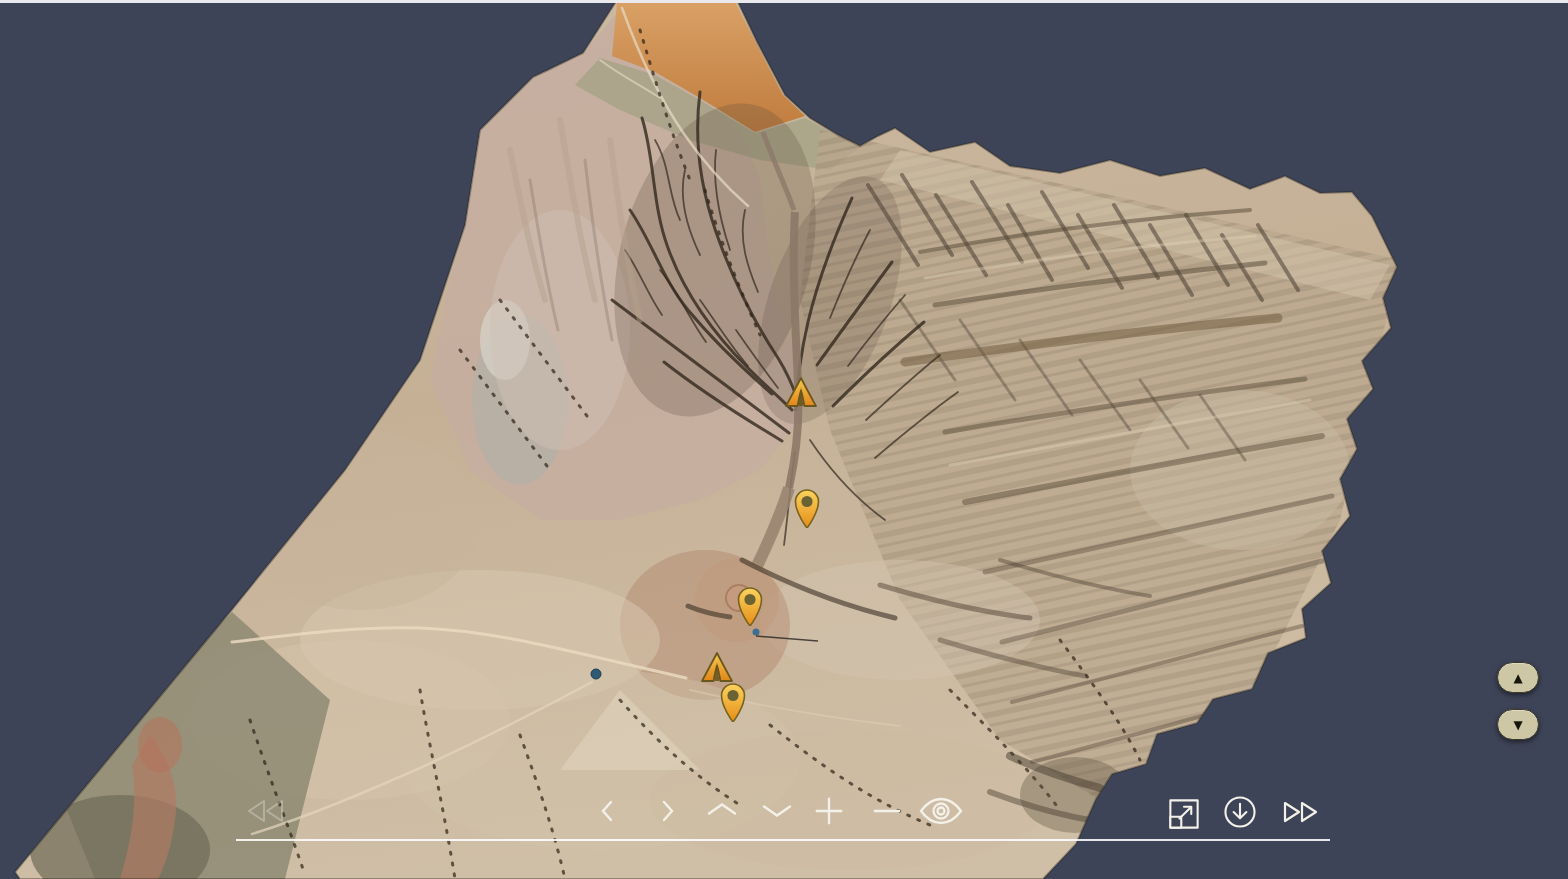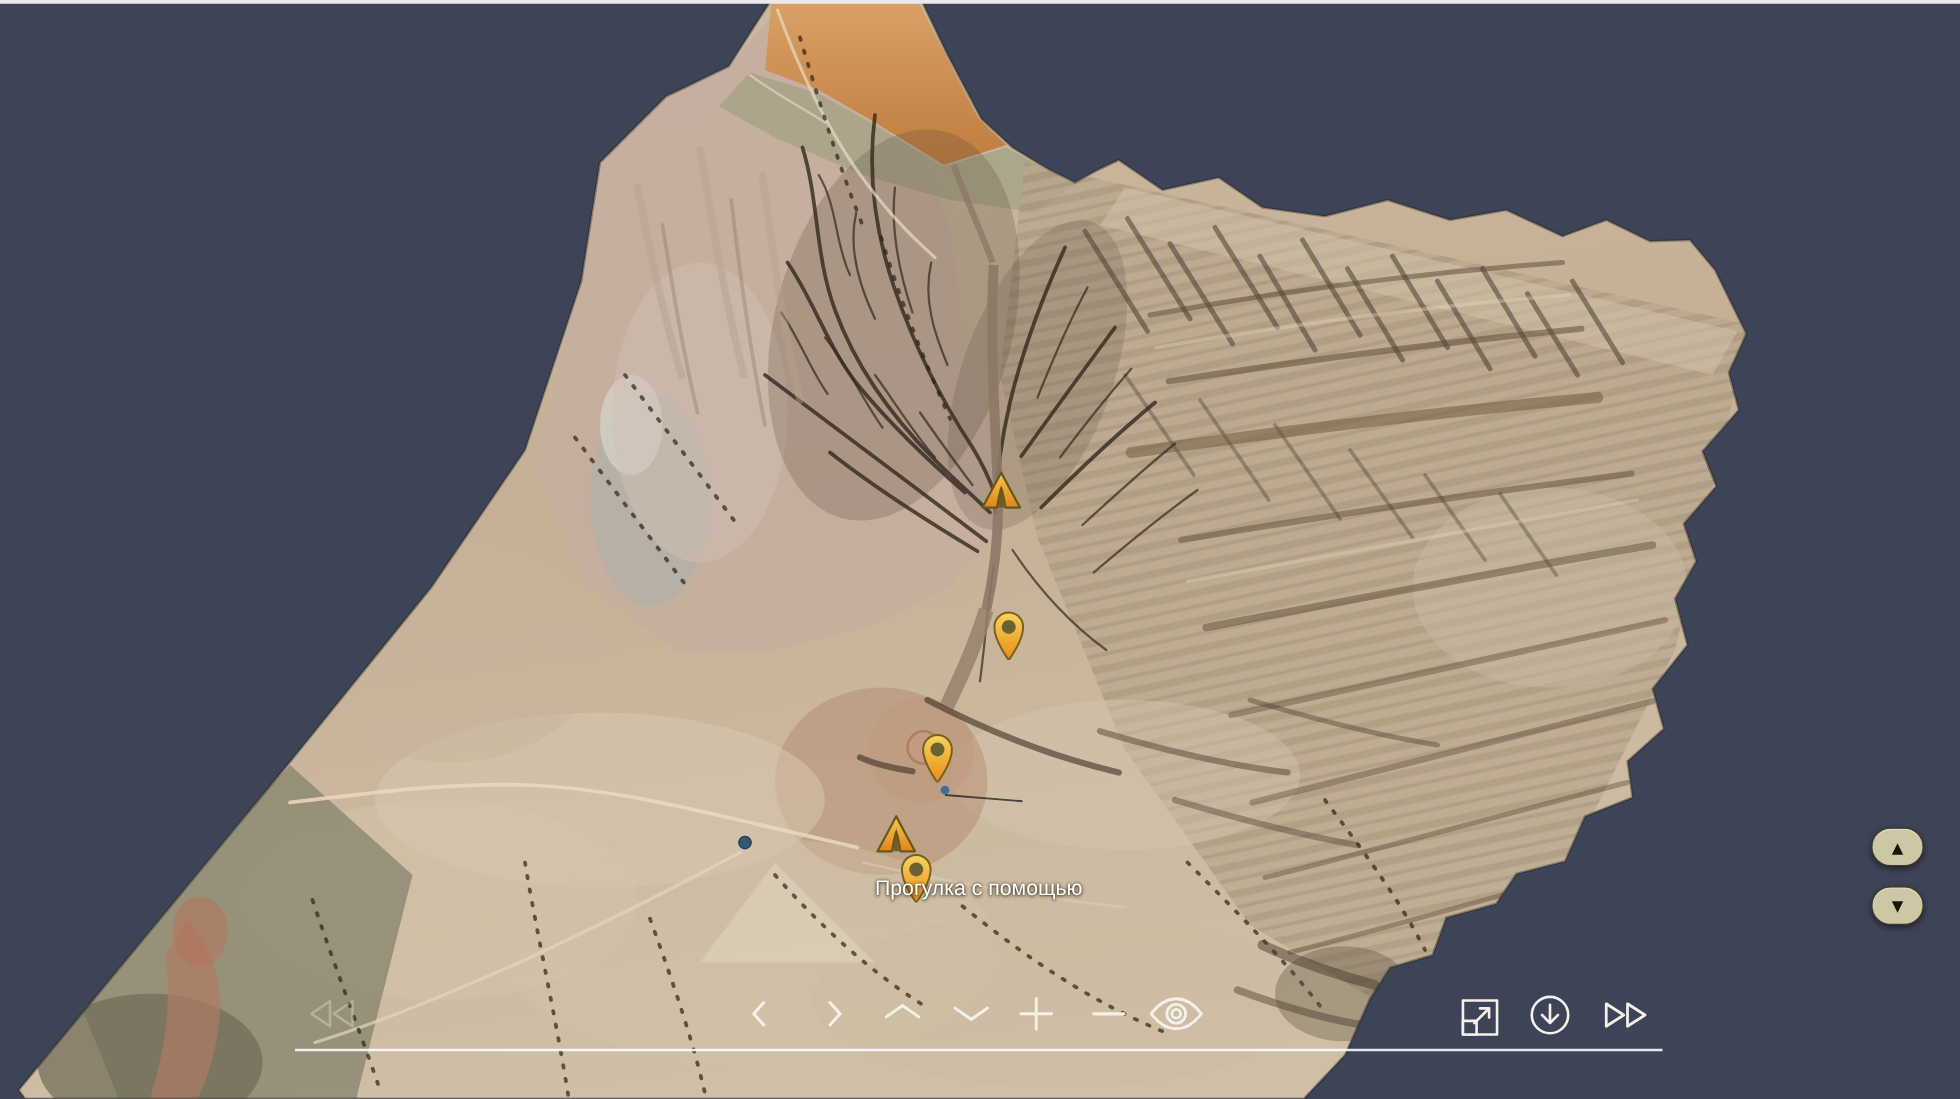--- a/index.html
+++ b/index.html
@@ -254,21 +254,20 @@
   </div>
     <div class="marker" style="left: 733px; top: 702px;">
     <svg width="27" height="40" viewBox="-13.5 -27 27 40">
       <path d="M0,13 C0,13 -11.5,-2 -11.5,-13.5 A11.5,11.5 0 1 1 11.5,-13.5 C11.5,-2 0,13 0,13 Z" fill="url(#pinG)" stroke="#77621f" stroke-width="1.6"></path>
       <circle cx="0" cy="-13.5" r="5.6" fill="#6b6233"></circle>
     </svg>
   </div>
   </div>
 
 <div class="instruction">
-  <div>Прогулка с помощью</div>
 </div>
 
 <div class="timeline"></div>
 
 <span class="tb faded" style="left:265px">
   <svg width="40" height="26" viewBox="0 0 40 26" fill="none" stroke="currentColor" stroke-width="2" stroke-linejoin="round">
     <path d="M37,3 L22,13 L37,23 Z"></path>
       <path d="M19,3 L4,13 L19,23 Z"></path>
   </svg>
 </span>

